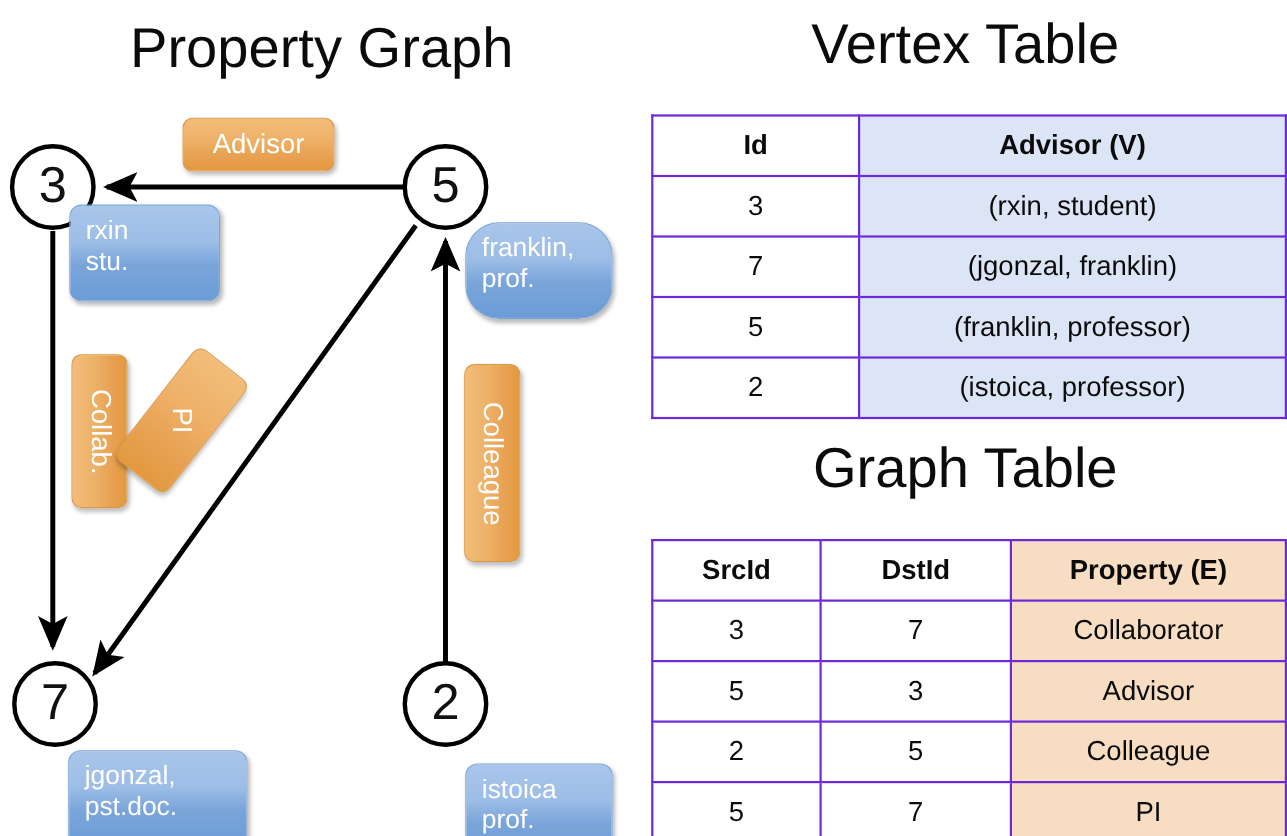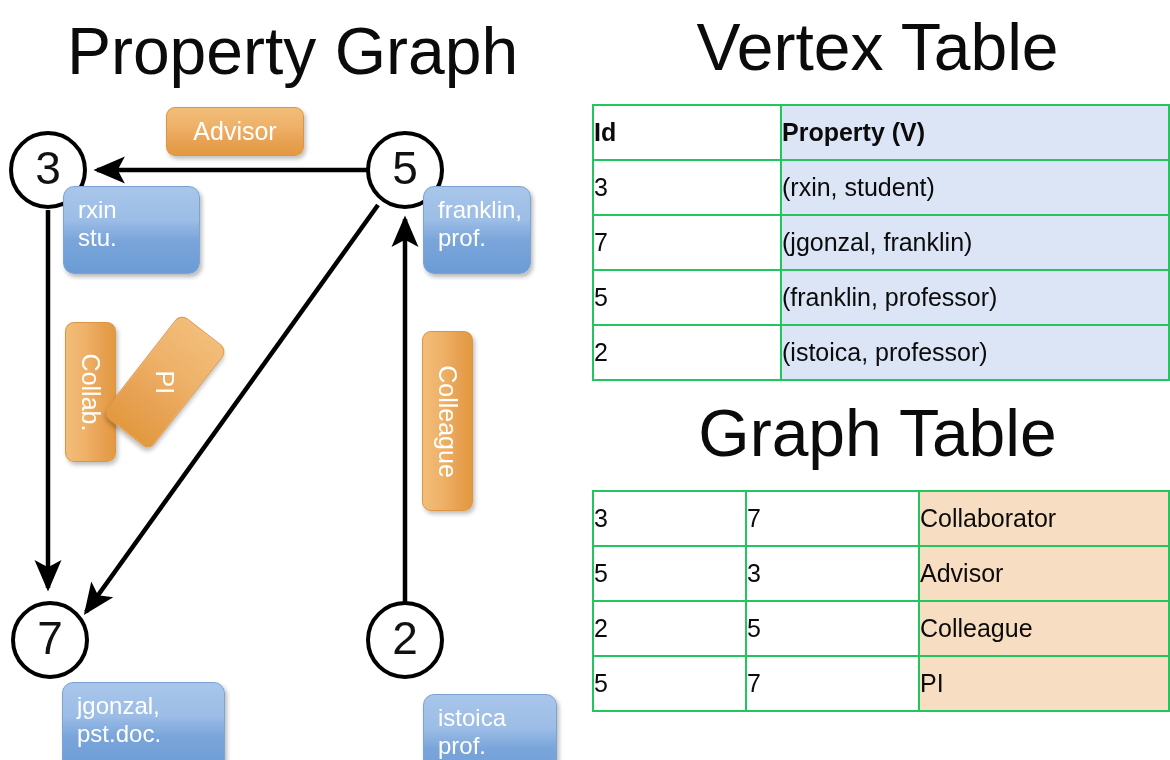--- a/index.html
+++ b/index.html
@@ -11,21 +11,21 @@
     overflow:hidden;
     position:relative;
   }
   #stage{position:absolute;left:0;top:0;width:1170px;height:760px;}
 
   
   .title{
     position:absolute;
     font-family:"Liberation Sans", sans-serif;
     font-weight:300;
-    font-size:66px;
+    font-size:51px;
     letter-spacing:0px;
     color:#0b0b0b;
     white-space:nowrap;
     text-align:center;
     line-height:1;
   }
   #title-property-graph{left:0;top:18px;width:585px;}
   #title-vertex-table{left:585px;top:14px;width:585px;text-align:center;}
   #title-edge-table{left:585px;top:400px;width:585px;}
 
@@ -88,21 +88,22 @@
   .eprop.diag > span{ display:block; }
 
   
   .tbl{
     position:absolute;
     border-collapse:collapse;
     table-layout:fixed;
     font-family:"Liberation Sans", sans-serif;
   }
   .tbl td{
-    border:2px solid #22c55e;
+    border:2px solid #6d28d9;
+    text-align:center;
     font-size:25px;
     font-weight:300;
     color:#0b0b0b;
     padding:0;
     line-height:1;
     height:53px;
     vertical-align:middle;
   }
   .tbl td.hdr{font-weight:bold;}
   .cell-blue{background:#dbe5f5;}
@@ -150,21 +151,21 @@
     </div>
     <div class="node-circle" style="left:366px; top:601px;">
       <span>2</span>
     </div>
 
     <div class="vprop" style="left:63px; top:186px; width:137px; height:88px;">
       <div>rxin</div>
       <div>stu.</div>
     </div>
 
-    <div class="vprop" style="left:423px; top:186px; width:108px; height:88px;">
+    <div class="vprop" style="left:423px; top:202px; width:134px; height:88px;border-radius:31px;">
       <div>franklin,</div>
       <div>prof.</div>
     </div>
 
     <div class="vprop" style="left:62px; top:654px; width:163px; height:88px;margin-top:28px;">
       <div>jgonzal,</div>
       <div>pst.doc.</div>
     </div>
 
     <div class="vprop" style="left:423px; top:654px; width:134px; height:88px;margin-top:40px;">
@@ -193,21 +194,21 @@
   <div class="title" id="title-vertex-table">Vertex Table</div>
 
   <table class="tbl" id="vertex-table">
     <colgroup>
         <col class="c-id">
         <col>
       </colgroup>
     <tbody>
       <tr>
         <td class="hdr">Id</td>
-        <td class="hdr cell-blue">Property (V)</td>
+        <td class="hdr cell-blue">Advisor (V)</td>
       </tr>
       <tr>
         <td>3</td>
         <td class="cell-blue">(rxin, student)</td>
       </tr>
       <tr>
         <td>7</td>
         <td class="cell-blue">(jgonzal, franklin)</td>
       </tr>
       <tr>
@@ -224,20 +225,25 @@
   <div class="title" id="title-edge-table">Graph Table</div>
 
   <table class="tbl" id="edge-table">
     <colgroup>
         <col class="c-src">
         <col class="c-dst">
         <col>
       </colgroup>
     <tbody>
       <tr>
+        <td class="hdr">SrcId</td>
+        <td class="hdr">DstId</td>
+        <td class="hdr cell-peach">Property (E)</td>
+      </tr>
+      <tr>
         <td>3</td>
         <td>7</td>
         <td class="cell-peach">Collaborator</td>
       </tr>
       <tr>
         <td>5</td>
         <td>3</td>
         <td class="cell-peach">Advisor</td>
       </tr>
       <tr>

